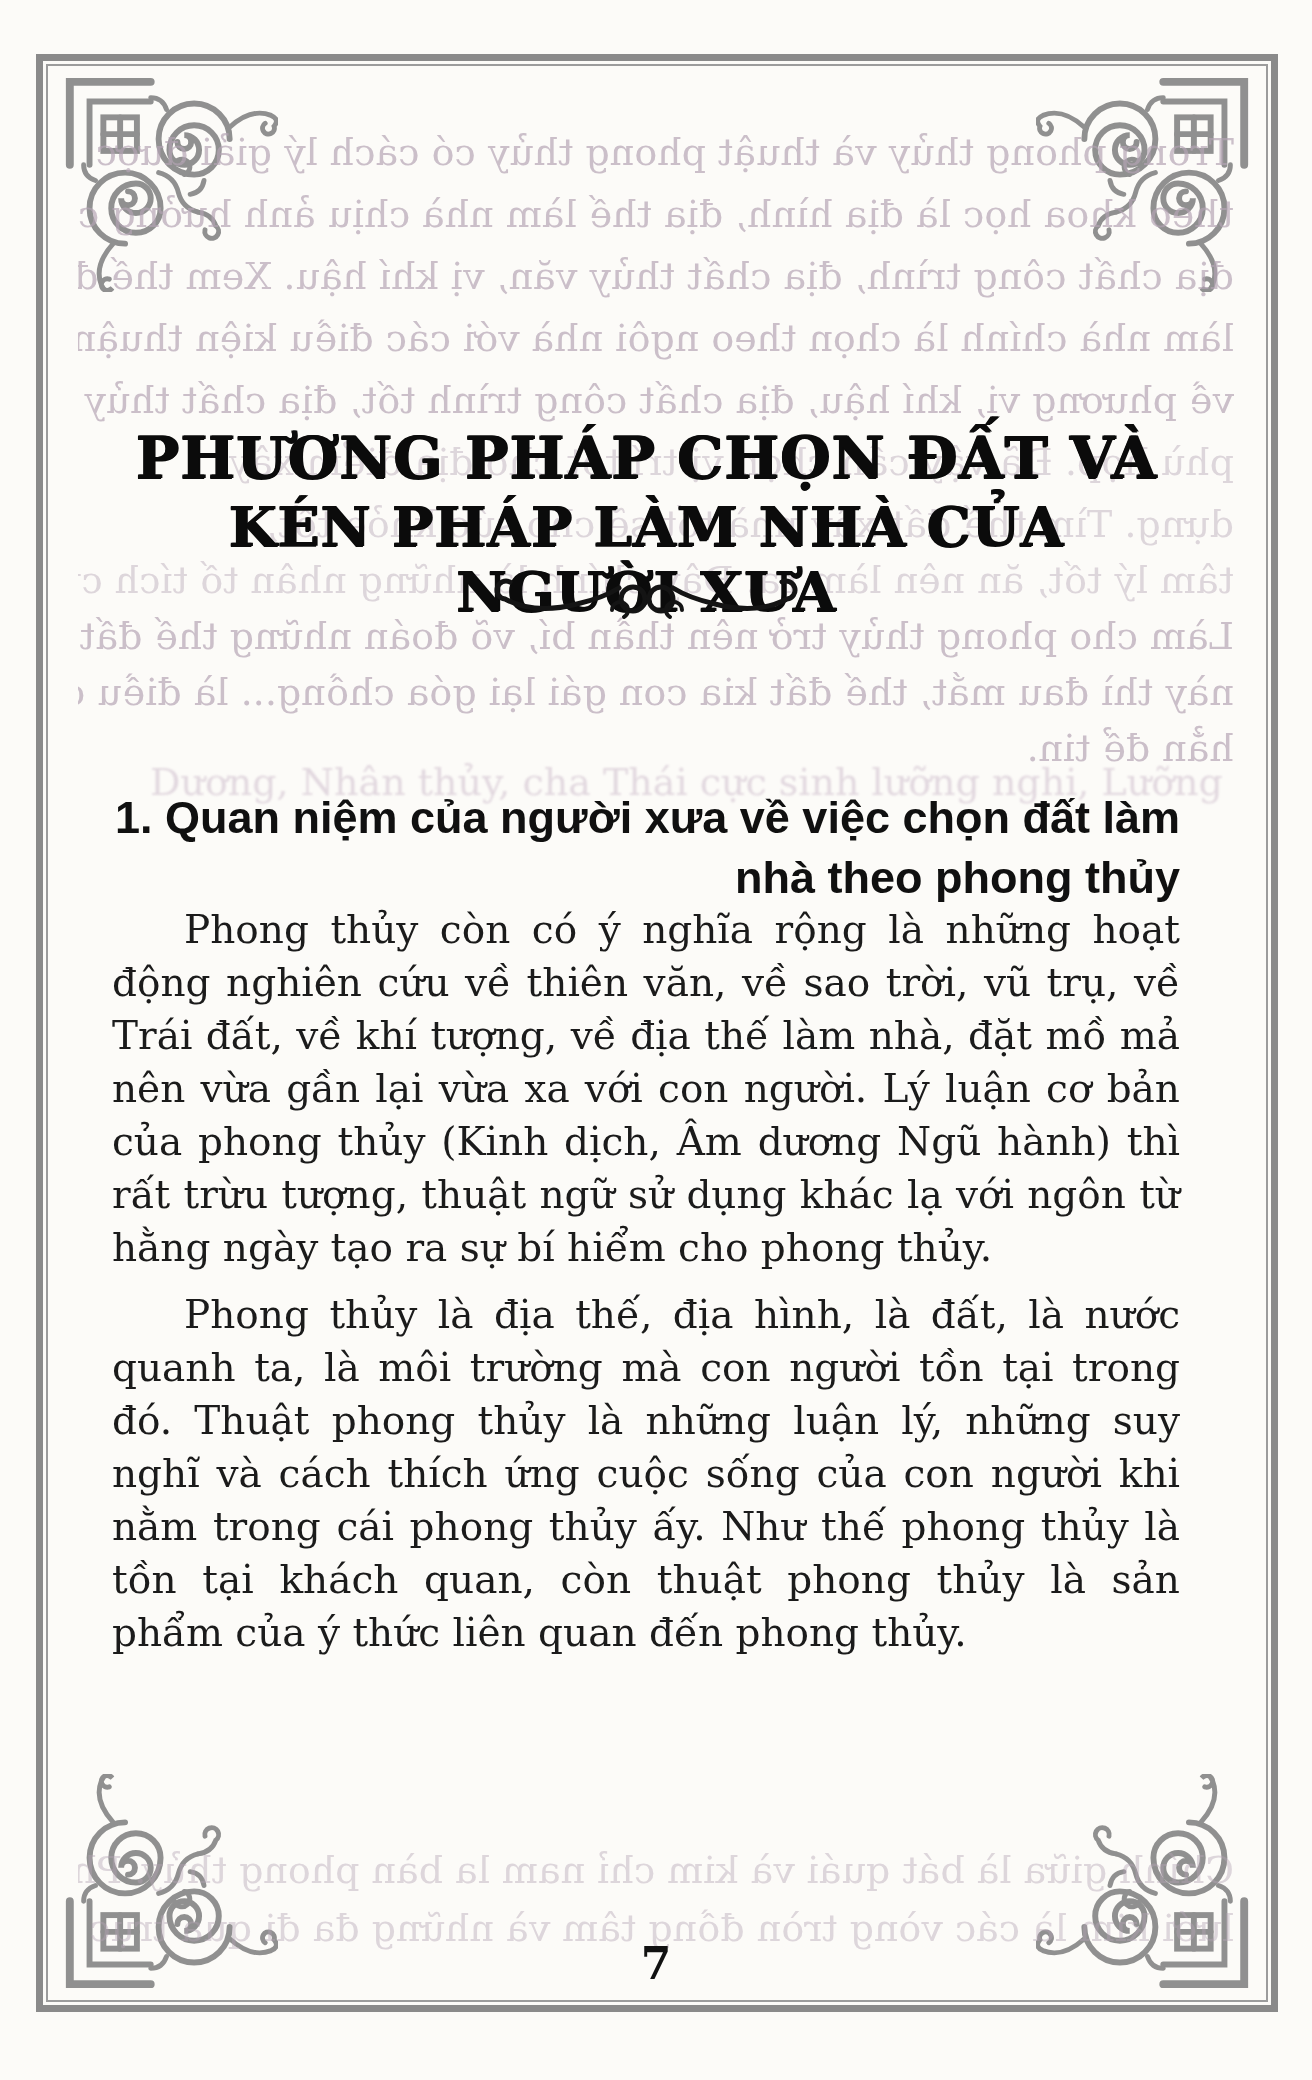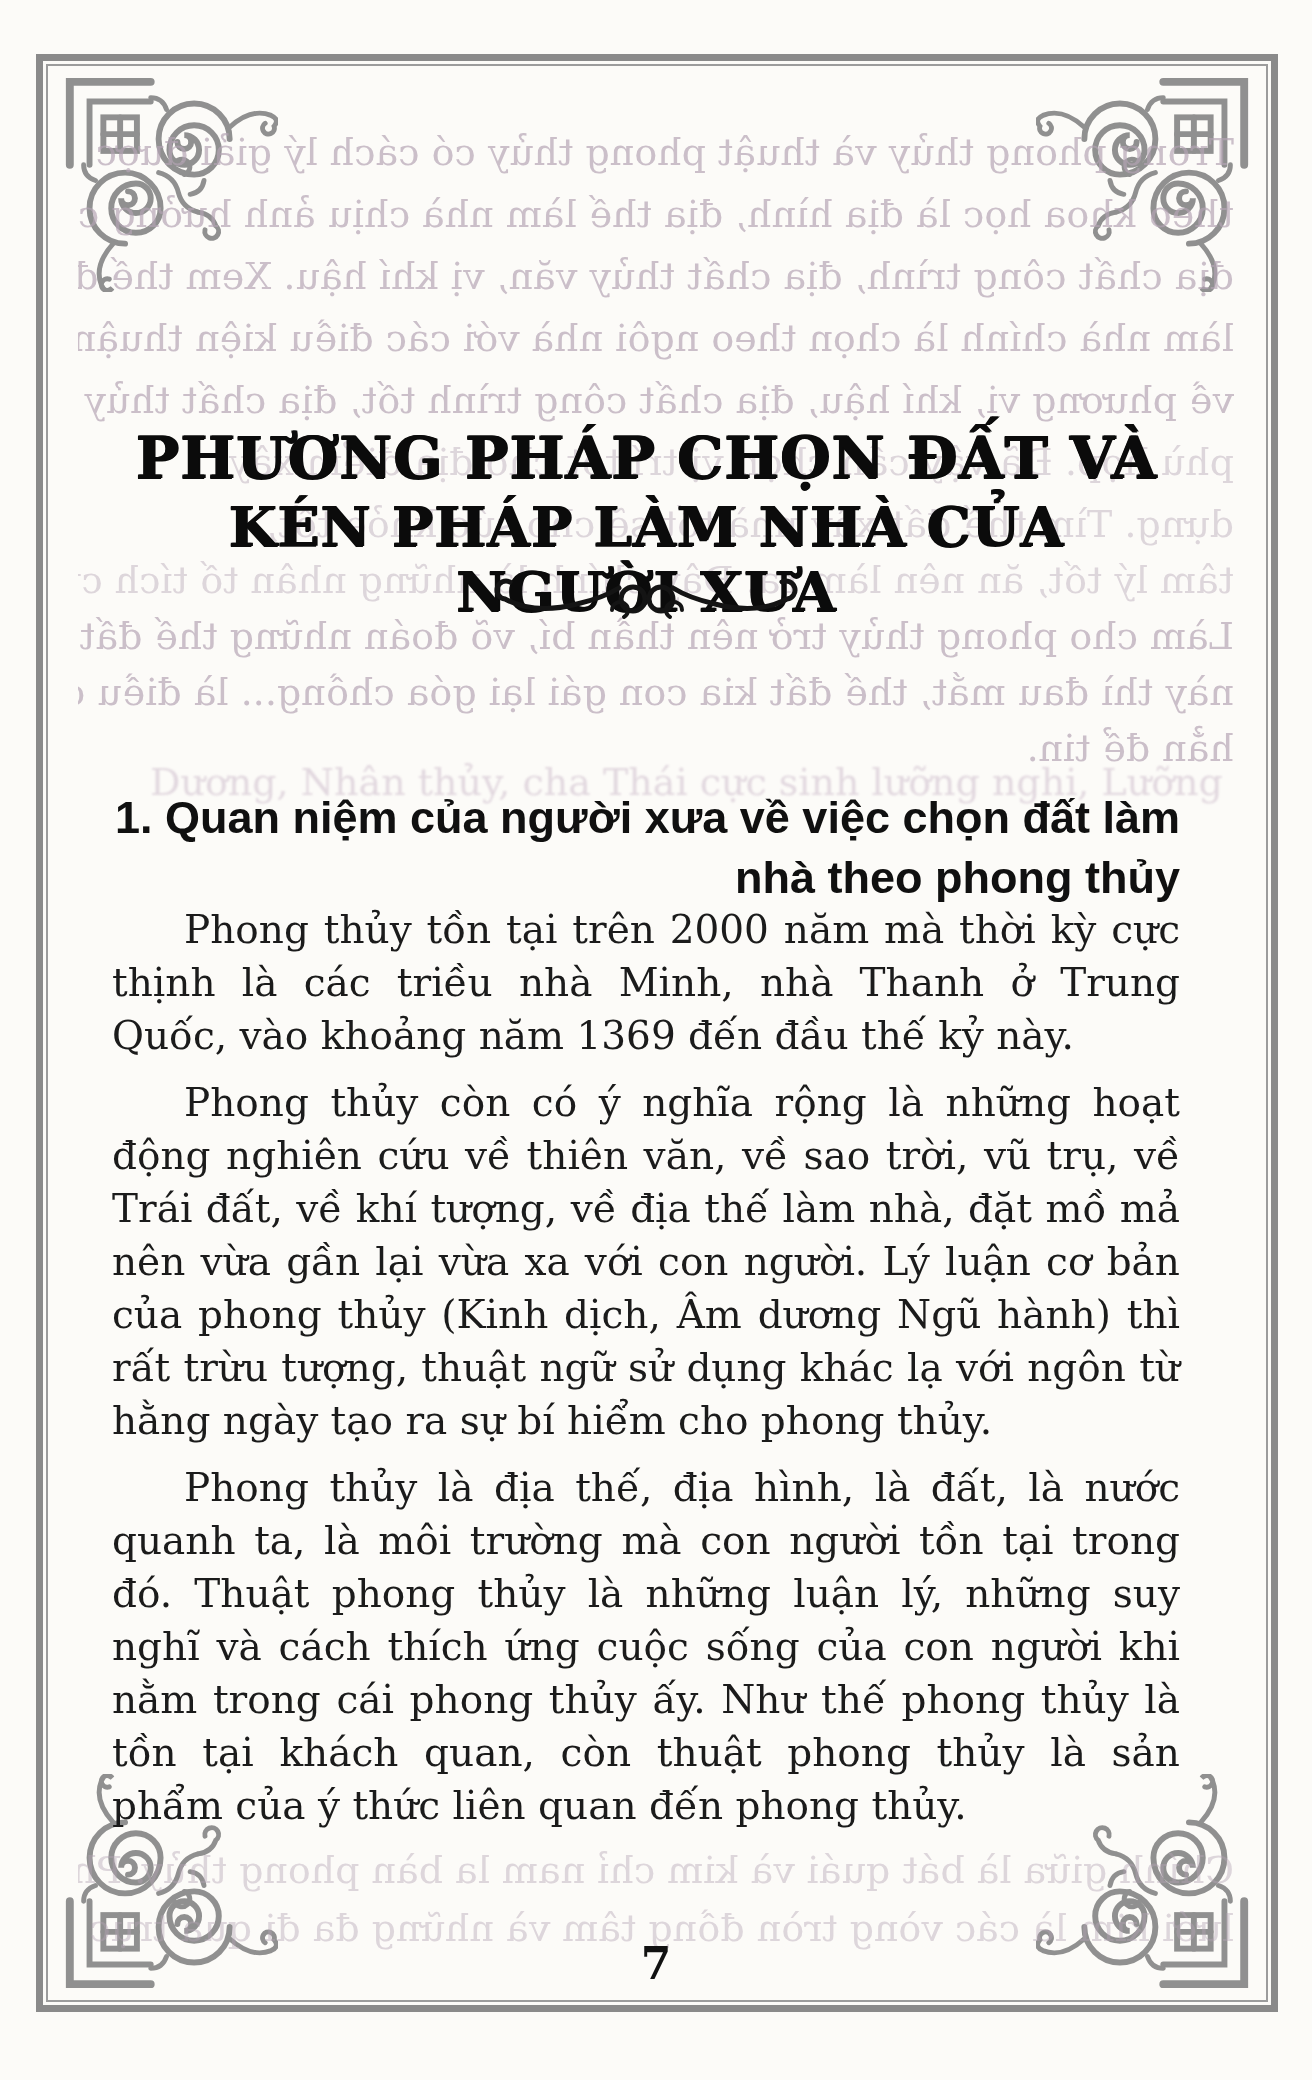--- a/index.html
+++ b/index.html
@@ -135,21 +135,20 @@
 
     <div class="divider">
       <svg width="320" height="64" viewBox="0 0 320 64">
           <use href="#divider-orn"></use>
         </svg>
     </div>
 
     <div class="heading">1. Quan niệm của người xưa về việc chọn đất làm nhà theo phong thủy</div>
 
     <div class="bodytext">
-      <p>Phong thủy tồn tại trên 2000 năm mà thời kỳ cực thịnh là các triều nhà Minh, nhà Thanh ở Trung Quốc, vào khoảng năm 1369 đến đầu thế kỷ này.</p>
       <p>Phong thủy còn có ý nghĩa rộng là những hoạt động nghiên cứu về thiên văn, về sao trời, vũ trụ, về Trái đất, về khí tượng, về địa thế làm nhà, đặt mồ mả nên vừa gần lại vừa xa với con người. Lý luận cơ bản của phong thủy (Kinh dịch, Âm dương Ngũ hành) thì rất trừu tượng, thuật ngữ sử dụng khác lạ với ngôn từ hằng ngày tạo ra sự bí hiểm cho phong thủy.</p>
       <p>Phong thủy là địa thế, địa hình, là đất, là nước quanh ta, là môi trường mà con người tồn tại trong đó. Thuật phong thủy là những luận lý, những suy nghĩ và cách thích ứng cuộc sống của con người khi nằm trong cái phong thủy ấy. Như thế phong thủy là tồn tại khách quan, còn thuật phong thủy là sản phẩm của ý thức liên quan đến phong thủy.</p>
     </div>
   </div>
 
   <div class="page-number">7</div>
 
 </div>
 
 </body></html>

